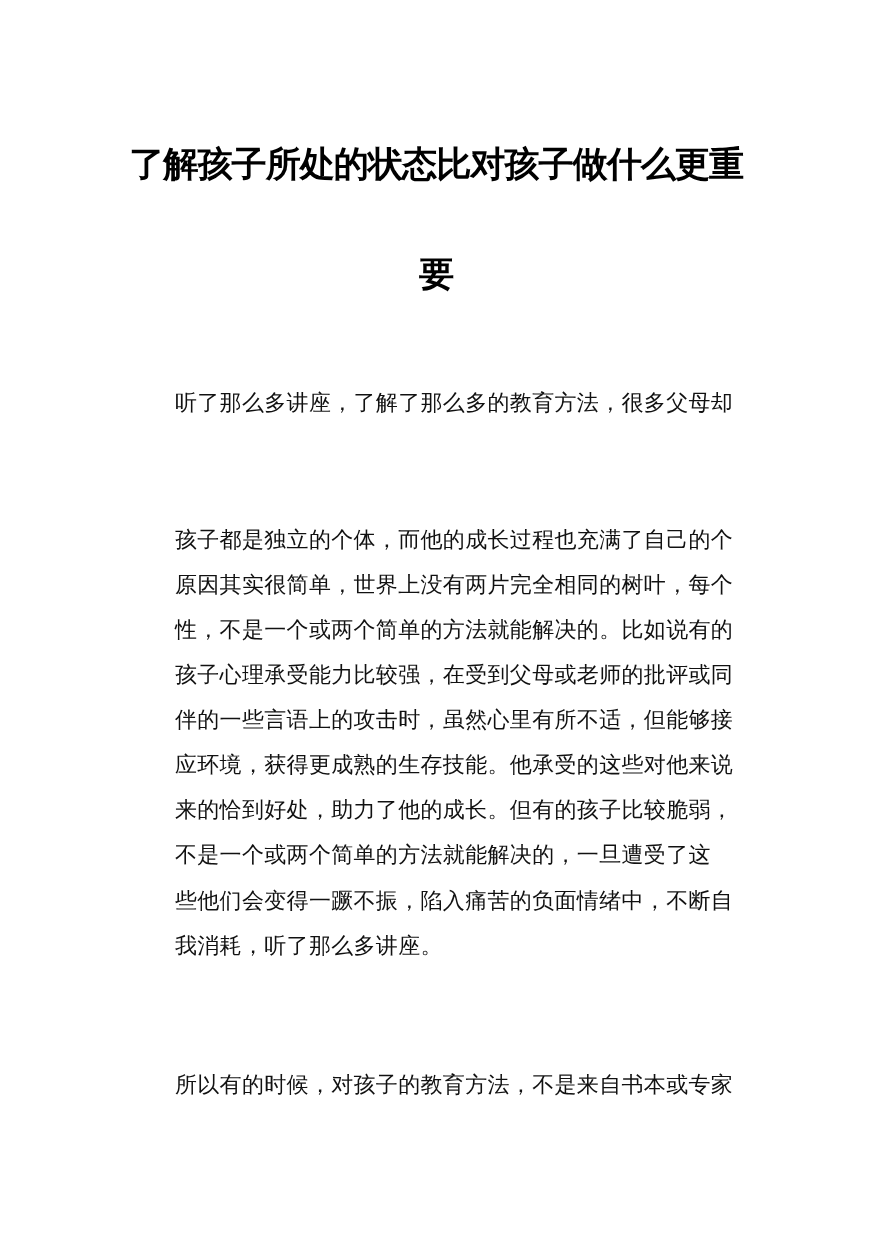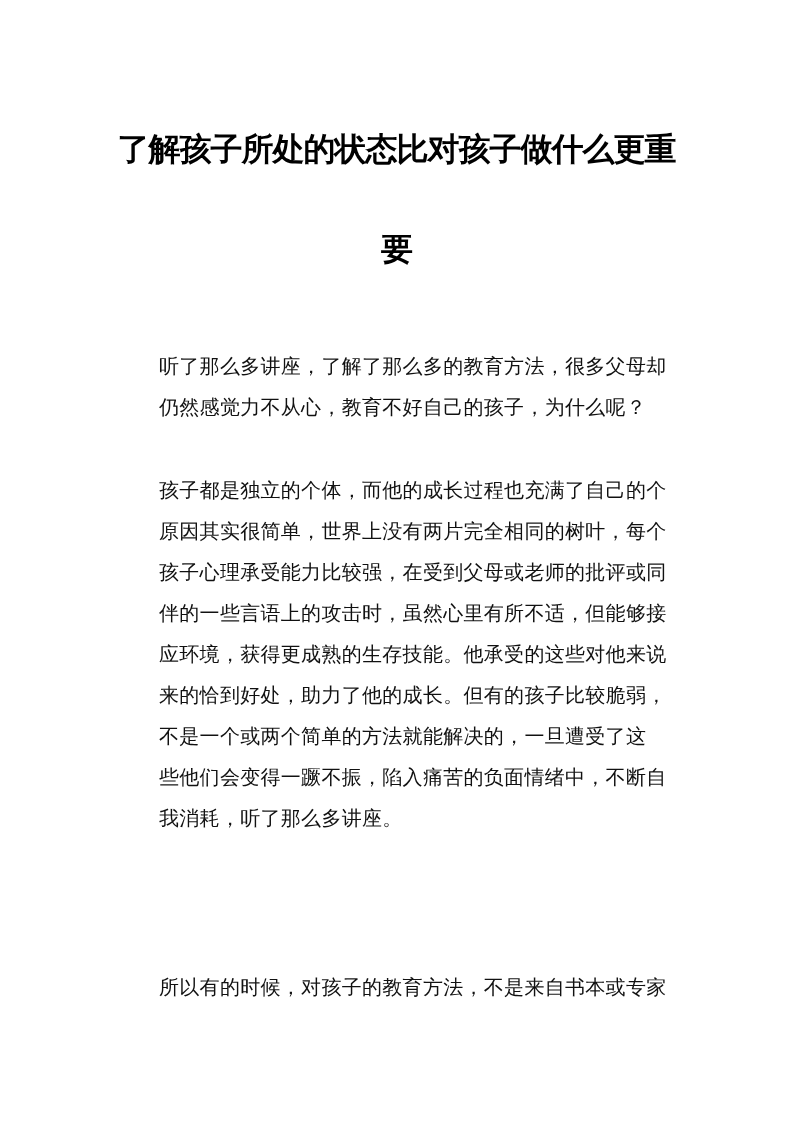--- a/index.html
+++ b/index.html
@@ -16,26 +16,26 @@
 </style>
 </head>
 <body>
 
 <div class="page">
   <div class="title l1">了解孩子所处的状态比对孩子做什么更重</div>
   <div class="title l2">要</div>
 
   <div class="para" style="top:346px;">
     <div class="line">听了那么多讲座，了解了那么多的教育方法，很多父母却</div>
-    <div class="line">仍然感觉力不从心，教育不好自己的孩子，为什么呢？</div>
   </div>
 
   <div class="para" style="top:470px;">
     <div class="line">孩子都是独立的个体，而他的成长过程也充满了自己的个</div>
     <div class="line">原因其实很简单，世界上没有两片完全相同的树叶，每个</div>
+    <div class="line">性，不是一个或两个简单的方法就能解决的。比如说有的</div>
     <div class="line">孩子心理承受能力比较强，在受到父母或老师的批评或同</div>
     <div class="line">伴的一些言语上的攻击时，虽然心里有所不适，但能够接</div>
     <div class="line">应环境，获得更成熟的生存技能。他承受的这些对他来说</div>
     <div class="line">来的恰到好处，助力了他的成长。但有的孩子比较脆弱，</div>
     <div class="line">不是一个或两个简单的方法就能解决的，一旦遭受了这</div>
     <div class="line">些他们会变得一蹶不振，陷入痛苦的负面情绪中，不断自</div>
     <div class="line">我消耗，听了那么多讲座。</div>
   </div>
 
   <div class="para" style="top:968px;font-family:Liberation Mono, monospace;">

